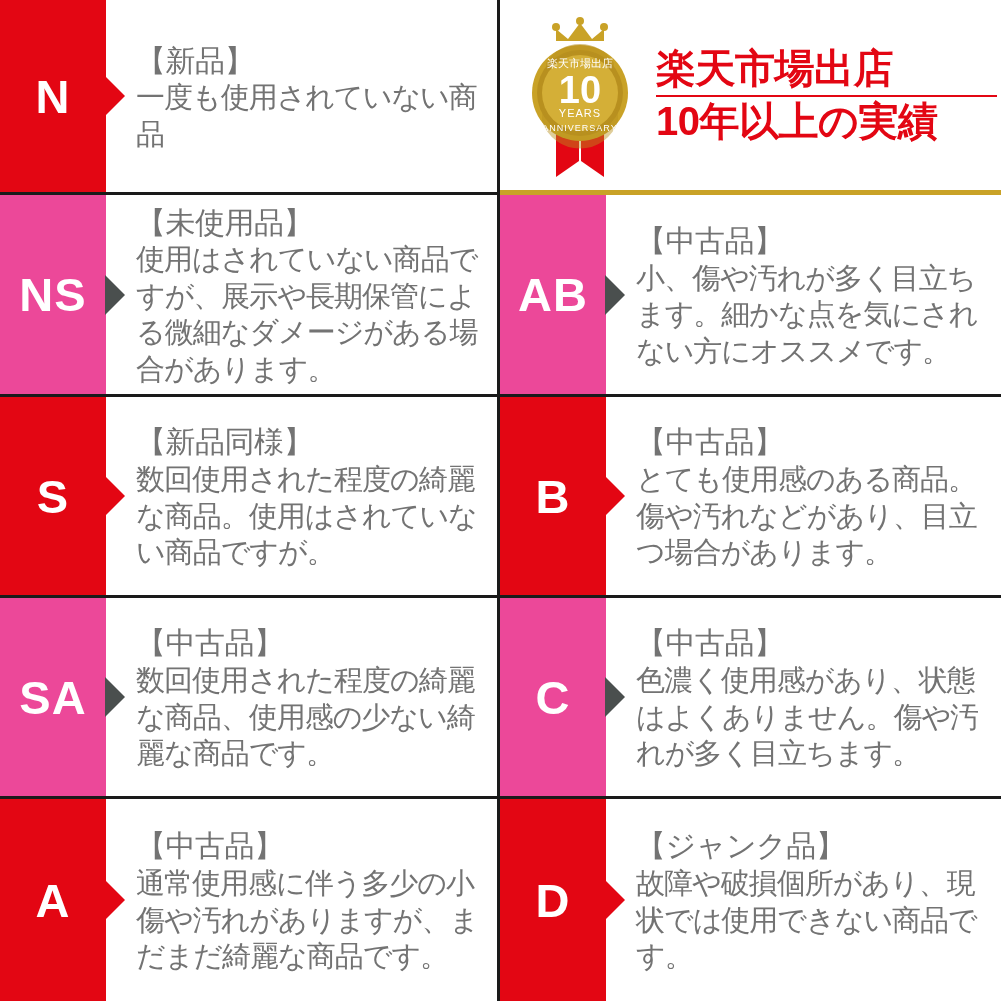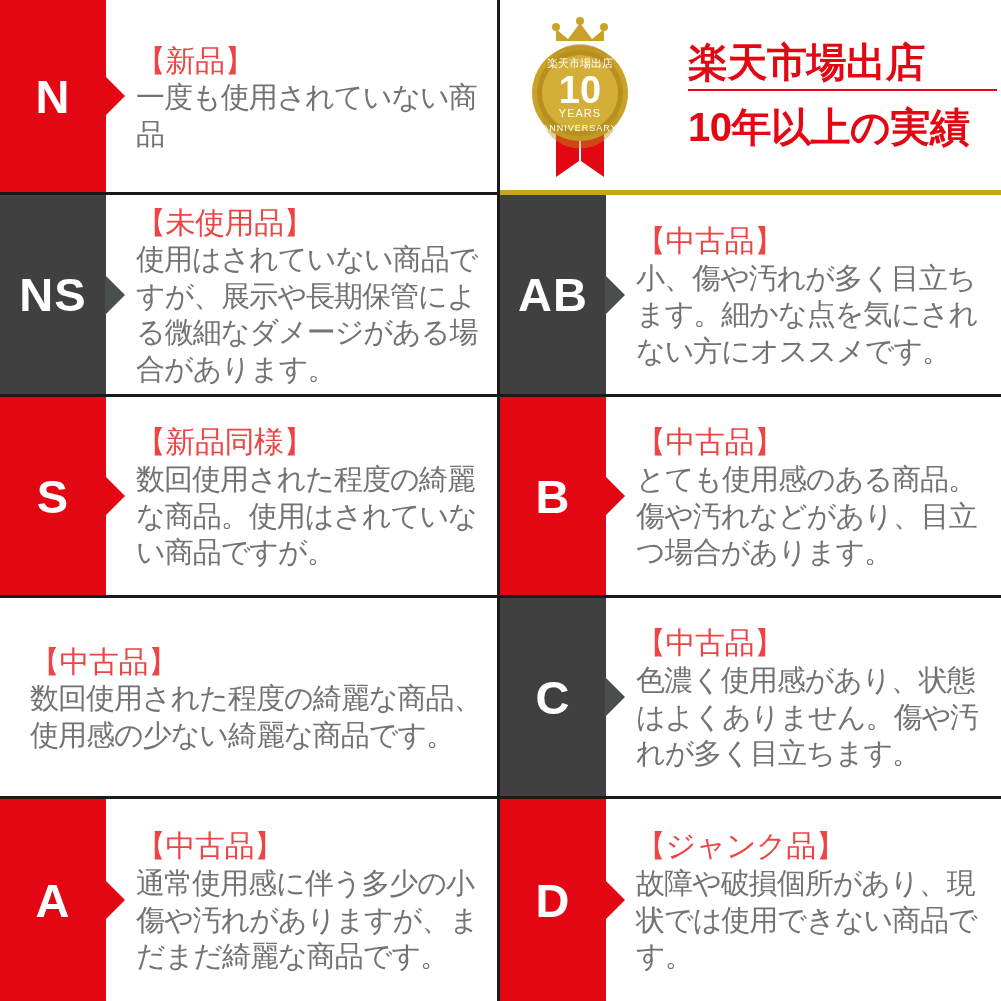--- a/index.html
+++ b/index.html
@@ -49,21 +49,21 @@
     width: 106px;
     flex: 0 0 106px;
     display: flex;
     align-items: center;
     justify-content: center;
     color: #ffffff;
     font-weight: bold;
     letter-spacing: 1px;
   }
   .chip.red   { background: #e30613; }
-  .chip.gray  { background: #404040; }
+  .chip.gray  { background: #ec4899; }
   .chip .lbl {
     font-size: 47px;
     line-height: 1;
     font-family: "Liberation Sans", "DejaVu Sans", sans-serif;
     color: #ffffff;
     position: relative;
     z-index: 2;
   }
   
   .chip::after {
@@ -84,42 +84,41 @@
   .body {
     flex: 1 1 auto;
     padding: 10px 10px 8px 30px;
     display: flex;
     flex-direction: column;
     justify-content: center;
   }
   .body .title {
     font-size: 30px;
     line-height: 1.26;
-    color: #ef4444;
+    color: #737373;
     font-weight: 500;
     letter-spacing: -0.5px;
   }
   .body .desc {
     font-size: 29px;
     line-height: 1.26;
     color: #737373;
     letter-spacing: -1px;
     word-break: break-all;
   }
 
   
   .badge-cell {
     position: relative;
     display: flex;
     align-items: center;
     box-sizing: border-box;
     background: #ffffff;
     border-bottom: 5px solid #c9a227;
     overflow: hidden;
-    gap: 32px;
   }
   .badge-wrap {
     flex: 0 0 140px;
     display: flex;
     align-items: center;
     justify-content: center;
     padding-left: 10px;
   }
   .badge-text {
     flex: 1 1 auto;
@@ -129,21 +128,21 @@
   .badge-text .line {
     font-size: 40px;
     font-weight: bold;
     color: #e30613;
     line-height: 1.22;
     letter-spacing: -0.5px;
     white-space: nowrap;
   }
   .badge-text .line.second {
     border-top: 2px solid #e30613;
-    padding-top: 12px;
+    padding-top: 0;
     margin-top: 2px;
   }
 
   .badge-svg { display: block; }
 </style>
 </head>
 <body>
 
 <div class="sheet">
   <div class="grid">
@@ -225,20 +224,23 @@
       <div class="chip red">
         <span class="lbl">B</span>
       </div>
       <div class="body">
         <div class="title">【中古品】</div>
         <div class="desc">とても使用感のある商品。傷や汚れなどがあり、目立つ場合があります。</div>
       </div>
     </div>
 
     <div class="cell">
+      <div class="chip gray">
+        <span class="lbl">SA</span>
+      </div>
       <div class="body">
         <div class="title">【中古品】</div>
         <div class="desc">数回使用された程度の綺麗な商品、使用感の少ない綺麗な商品です。</div>
       </div>
     </div>
 
     <div class="cell col2">
       <div class="chip gray">
         <span class="lbl">C</span>
       </div>

